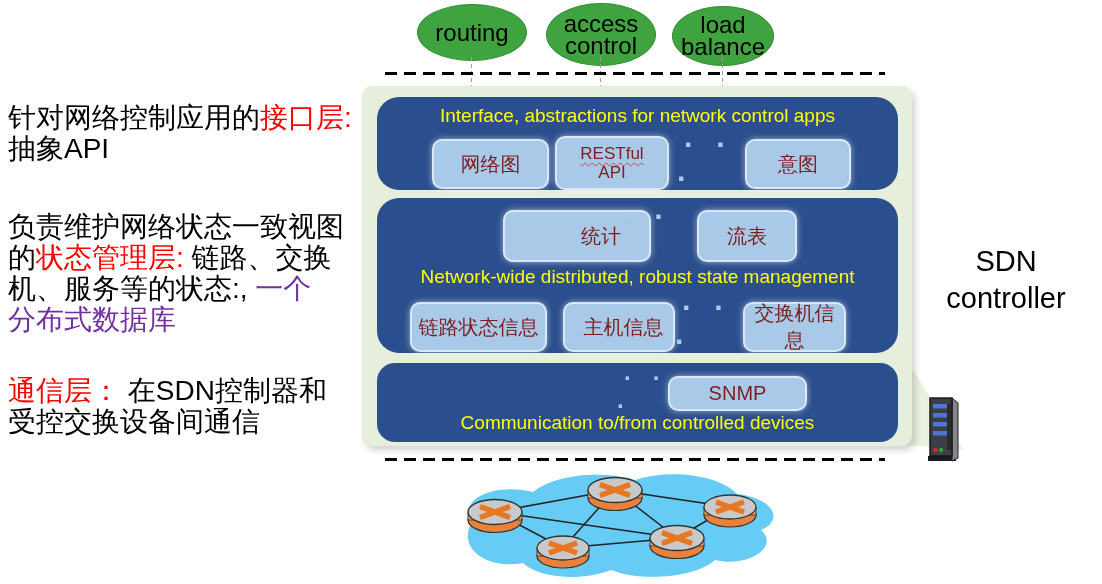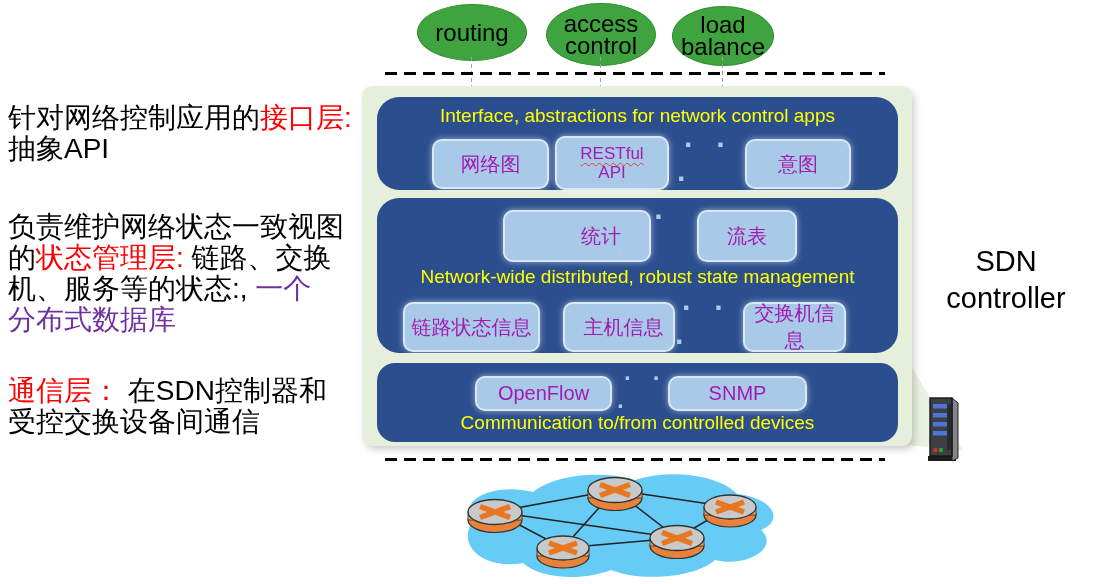--- a/index.html
+++ b/index.html
@@ -32,21 +32,21 @@
   .layer{
     position:absolute;background:#2B4F8E;border-radius:22px;
   }
   .layer-title{
     position:absolute;left:0;right:0;text-align:center;
     color:#FFFF00;font-size:19px;
   }
   .module{
     position:absolute;background:#A9C9E9;border:2px solid #D9E8F6;border-radius:10px;
     display:flex;align-items:center;justify-content:center;text-align:center;
-    font-size:20px;color:#a21caf;box-shadow:0 0 6px rgba(255,255,255,0.55);
+    font-size:20px;color:#7f1d1d;box-shadow:0 0 6px rgba(255,255,255,0.55);
   }
   .module.small{font-size:17px;line-height:19px;flex-direction:column;}
   .wavy{
     text-decoration-line:underline;text-decoration-style:wavy;
     text-decoration-color:#E04040;text-decoration-thickness:1px;text-underline-offset:3px;
   }
   .dots{
     position:absolute;display:flex;align-items:center;justify-content:center;
     color:#A9CBEC;font-size:30px;font-weight:bold;letter-spacing:7px;text-indent:7px;
   }
@@ -106,36 +106,33 @@
 
 <div class="layer" style="left:377px;top:198px;width:521px;height:155px;">
   <div class="module" style="left:126px;top:12px;width:96px;height:48px;padding-left:48px;">
     <span>统计</span>
   </div>
   <div class="dots" style="left:238px;top:12px;width:72px;height:48px;">· · ·</div>
   <div class="module" style="left:320px;top:12px;width:96px;height:48px;">
     <span>流表</span>
   </div>
   <div class="layer-title" style="top:68px;">Network-wide distributed, robust  state management</div>
-  <div class="module" style="left:26px;top:104px;width:133px;height:46px;">
+  <div class="module" style="left:33px;top:104px;width:133px;height:46px;">
     <span>链路状态信息</span>
   </div>
   <div class="module" style="left:186px;top:104px;width:99px;height:46px;padding-left:9px;">
     <span>主机信息</span>
   </div>
   <div class="dots" style="left:298px;top:104px;width:62px;height:46px;">· · ·</div>
   <div class="module" style="left:366px;top:104px;width:99px;height:46px;">
     <span>交换机信息</span>
   </div>
 </div>
 
 <div class="layer" style="left:377px;top:363px;width:521px;height:79px;border-radius:18px;">
-  <div class="module" style="left:98px;top:13px;width:133px;height:31px;">
-    <span>OpenFlow</span>
-  </div>
   <div class="dots" style="left:240px;top:13px;width:62px;height:31px;font-size:24px;">· · ·</div>
   <div class="module" style="left:291px;top:13px;width:135px;height:31px;">
     <span>SNMP</span>
   </div>
   <div class="layer-title" style="top:49px;">Communication to/from controlled devices</div>
 </div>
 
 <div class="annotation" style="top:102px;width:368px;">
   <span>针对网络控制应用的</span><span class="red">接口层:</span><br>
   <span>抽象API</span>

